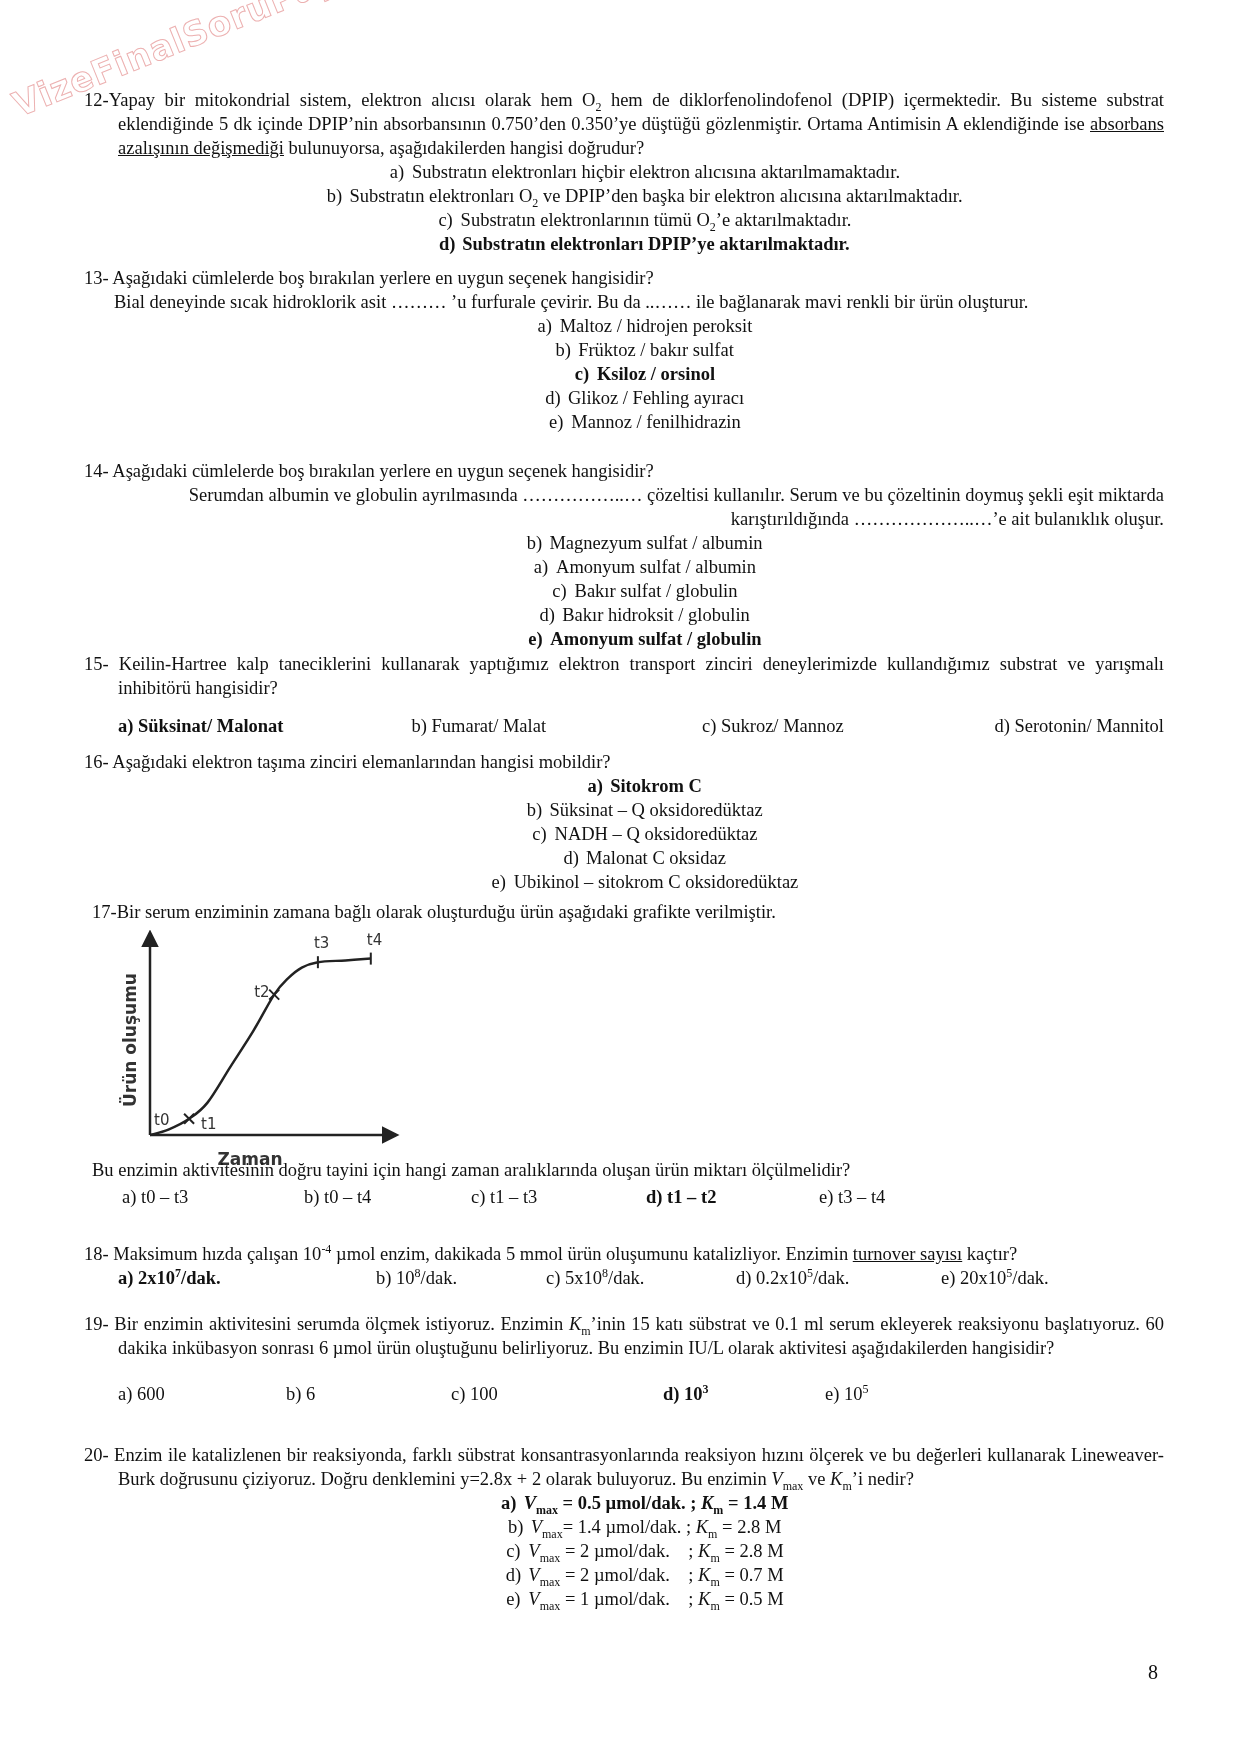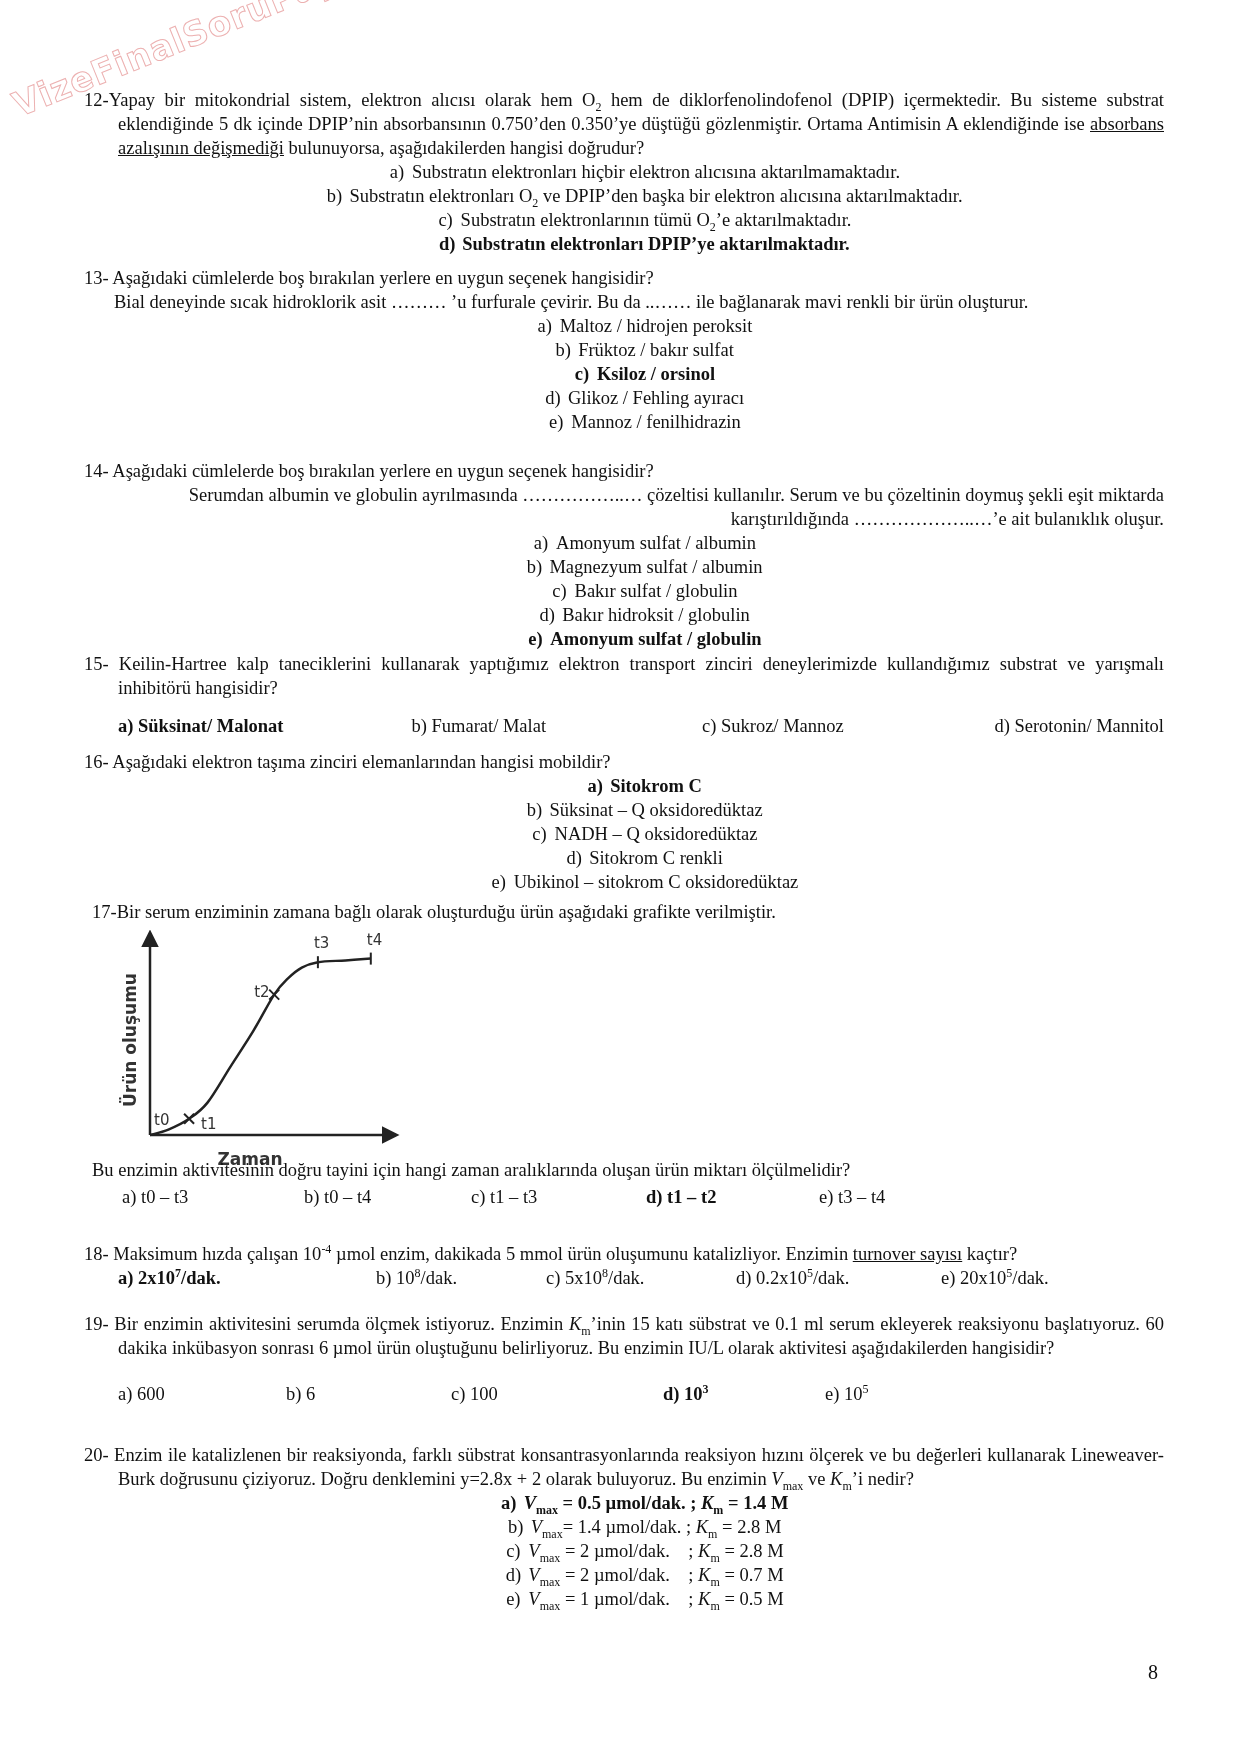--- a/index.html
+++ b/index.html
@@ -60,22 +60,22 @@
       <div class="opt bold"><span class="lbl">c)</span><span>Ksiloz / orsinol</span></div>
       <div class="opt"><span class="lbl">d)</span><span>Glikoz / Fehling ayıracı</span></div>
       <div class="opt"><span class="lbl">e)</span><span>Mannoz / fenilhidrazin</span></div>
     </div>
   </div>
 
   <div class="q" style="top:459px;">
     <div>14- Aşağıdaki cümlelerde boş bırakılan yerlere en uygun seçenek hangisidir?</div>
     <div style="padding-left:24px;text-align:right;">Serumdan albumin ve globulin ayrılmasında ……………..… çözeltisi kullanılır. Serum ve bu çözeltinin doymuş şekli eşit miktarda karıştırıldığında ………………..…’e ait bulanıklık oluşur.</div>
     <div class="opts">
+      <div class="opt"><span class="lbl">b)</span><span>Magnezyum sulfat / albumin</span></div>
       <div class="opt"><span class="lbl">a)</span><span>Amonyum sulfat / albumin</span></div>
-      <div class="opt"><span class="lbl">b)</span><span>Magnezyum sulfat / albumin</span></div>
       <div class="opt"><span class="lbl">c)</span><span>Bakır sulfat / globulin</span></div>
       <div class="opt"><span class="lbl">d)</span><span>Bakır hidroksit / globulin</span></div>
       <div class="opt bold"><span class="lbl">e)</span><span>Amonyum sulfat / globulin</span></div>
     </div>
   </div>
 
   <div class="q" style="top:652px;">
     <div class="hang">15- Keilin-Hartree kalp taneciklerini kullanarak yaptığımız elektron transport zinciri deneylerimizde kullandığımız substrat ve yarışmalı inhibitörü hangisidir?</div>
     <div class="row" style="padding-left:34px; margin-top:14px;gap:37px;">
       <span class="bold" style="width:260px;">a) Süksinat/ Malonat</span>
@@ -84,21 +84,21 @@
       <span>d) Serotonin/ Mannitol</span>
     </div>
   </div>
 
   <div class="q" style="top:750px;">
     <div>16- Aşağıdaki elektron taşıma zinciri elemanlarından hangisi mobildir?</div>
     <div class="opts">
       <div class="opt bold"><span class="lbl">a)</span><span>Sitokrom C</span></div>
       <div class="opt"><span class="lbl">b)</span><span>Süksinat – Q oksidoredüktaz</span></div>
       <div class="opt"><span class="lbl">c)</span><span>NADH – Q oksidoredüktaz</span></div>
-      <div class="opt"><span class="lbl">d)</span><span>Sitokrom C renkli</span></div>
+      <div class="opt"><span class="lbl">d)</span><span>Malonat C oksidaz</span></div>
       <div class="opt"><span class="lbl">e)</span><span>Ubikinol – sitokrom C oksidoredüktaz</span></div>
     </div>
   </div>
 
   <div class="q" style="top:900px; left:92px;">
     <div>17-Bir serum enziminin zamana bağlı olarak oluşturduğu ürün aşağıdaki grafikte verilmiştir.</div>
   </div>
 
   <div class="chart">
     <svg id="chart-svg" width="300" height="245">

